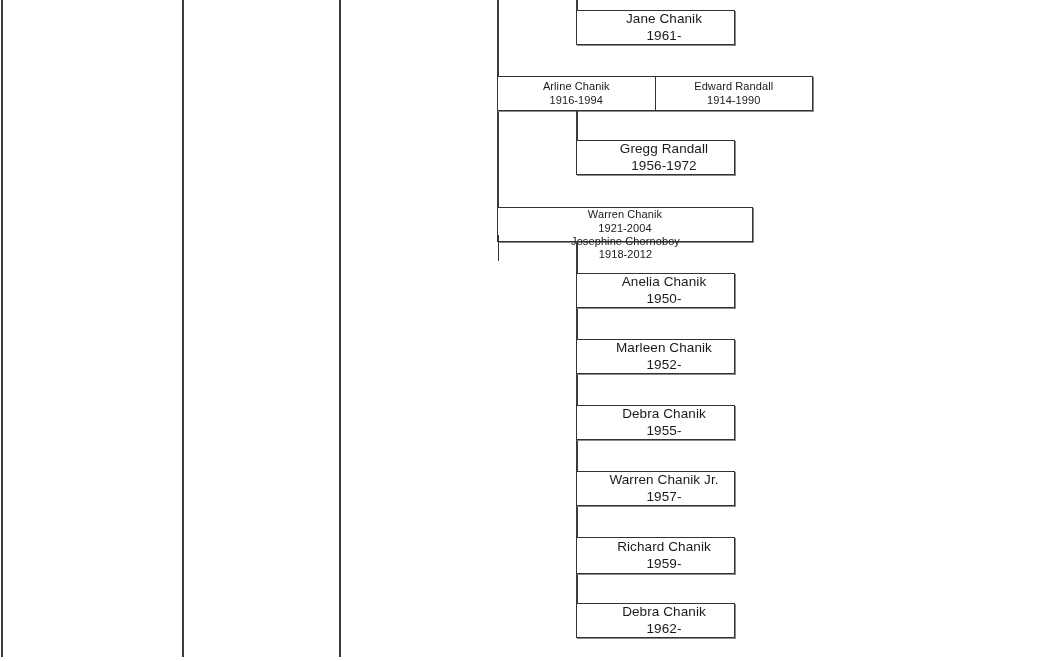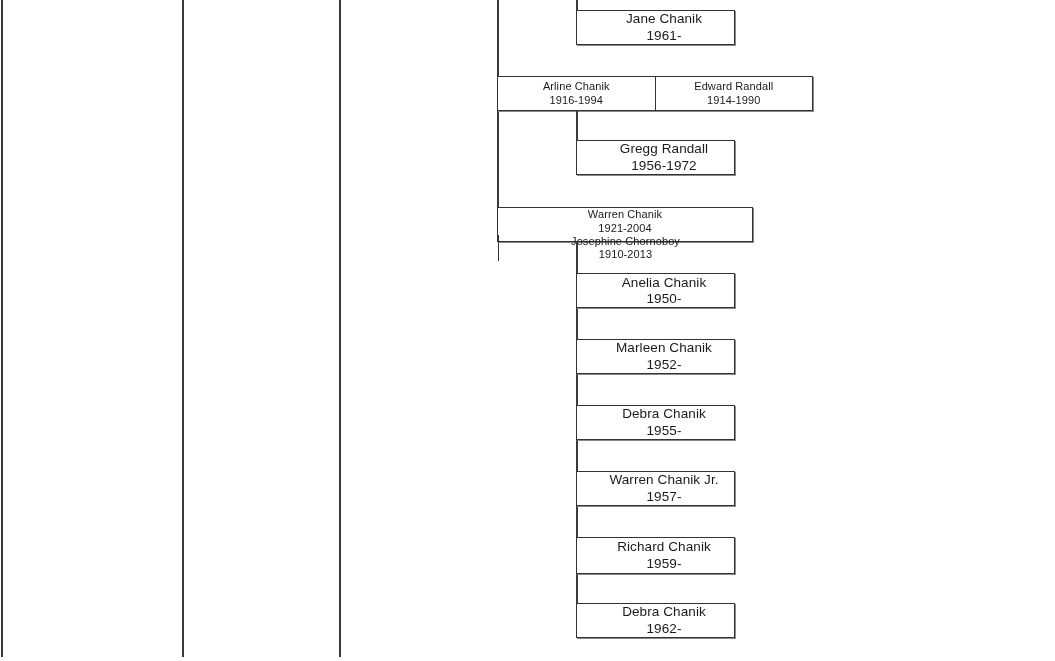--- a/index.html
+++ b/index.html
@@ -121,27 +121,27 @@
     <span class="dt">1956-1972</span>
   </div>
 
   <div class="couple" style="left:497px; top:207px; width:256px; height:35px;flex-direction:column;">
     <div class="half">
       <span class="nm">Warren Chanik</span>
       <span class="dt">1921-2004</span>
     </div>
     <div class="half">
       <span class="nm">Josephine Chornoboy</span>
-      <span class="dt">1910-2013</span>
+      <span class="dt">1918-2012</span>
     </div>
   </div>
 
   <div class="vline" style="left:576px; top:241px; height:376px;"></div>
 
-  <div class="pbox" style="left:576px; top:273px; width:159px; height:35px;justify-content:flex-end;">
+  <div class="pbox" style="left:576px; top:273px; width:159px; height:35px;">
     <span class="nm">Anelia Chanik</span>
     <span class="dt">1950-</span>
   </div>
 
   <div class="pbox" style="left:576px; top:339px; width:159px; height:35px;">
     <span class="nm">Marleen Chanik</span>
     <span class="dt">1952-</span>
   </div>
 
   <div class="pbox" style="left:576px; top:405px; width:159px; height:35px;">

